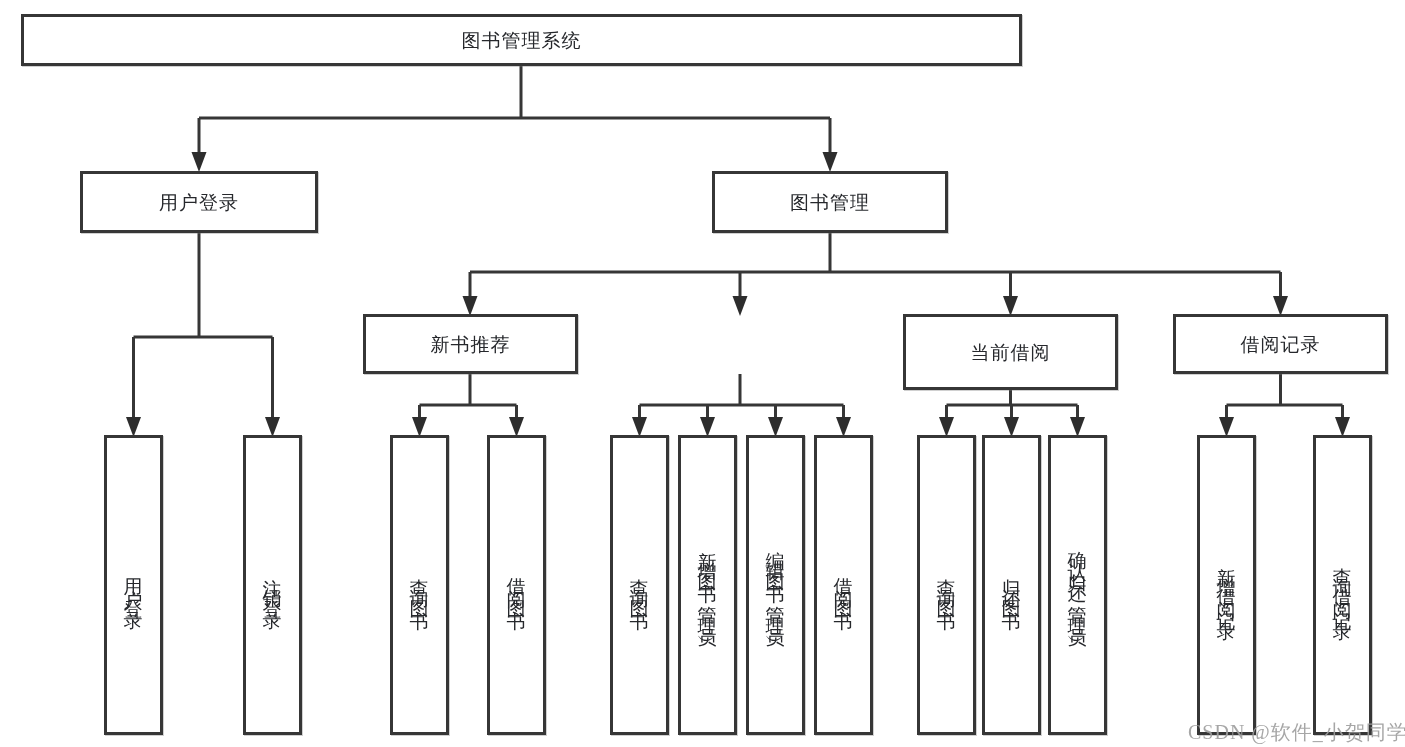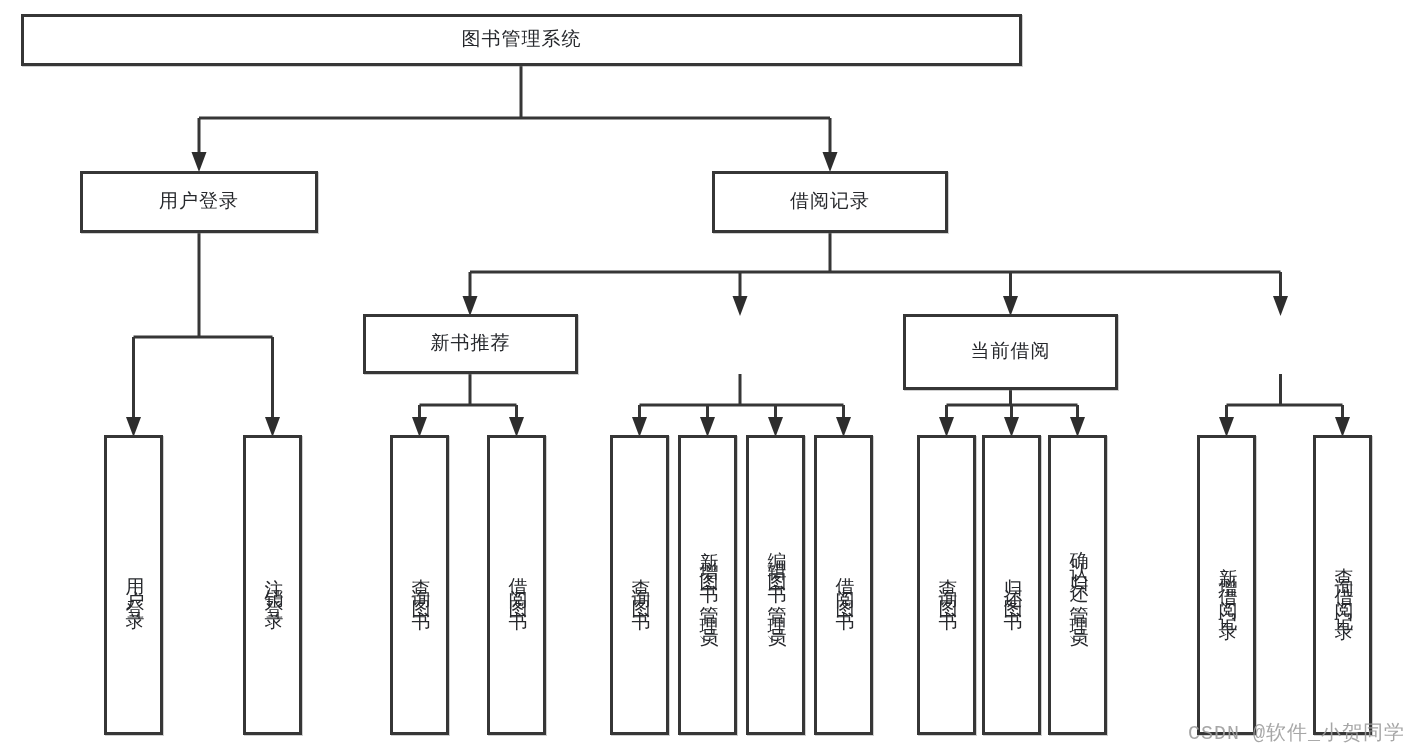--- a/index.html
+++ b/index.html
@@ -2,21 +2,21 @@
 <html><head>
 <meta charset="utf-8">
 <style>
   * { margin: 0; padding: 0; box-sizing: border-box; }
   html, body { background: #ffffff; }
   .canvas {
     position: relative;
     width: 1405px;
     height: 747px;
     background: #ffffff;
-    font-family: Liberation Mono, monospace;
+    font-family: Liberation Serif, serif;
     color: #26282c;
     overflow: hidden;
   }
   .connectors {
     position: absolute;
     left: 0; top: 0;
     width: 1405px; height: 747px;
     pointer-events: none;
   }
   .node {
@@ -109,28 +109,31 @@
   </svg>
 
   <div class="node" id="node-root">
     <span>图书管理系统</span>
   </div>
 
   <div class="node" id="node-login">
     <span>用户登录</span>
   </div>
   <div class="node" id="node-mgmt">
-    <span>借阅记录</span>
+    <span>图书管理</span>
   </div>
 
   <div class="node" id="node-newbook">
     <span>新书推荐</span>
   </div>
   <div class="node" id="node-current">
     <span>当前借阅</span>
+  </div>
+  <div class="node" id="node-records">
+    <span>借阅记录</span>
   </div>
 
   <div class="node leaf" id="leaf-u1">
     <span class="vtxt">用户登录</span>
   </div>
   <div class="node leaf" id="leaf-u2">
     <span class="vtxt">注销登录</span>
   </div>
 
   <div class="node leaf" id="leaf-n1">

